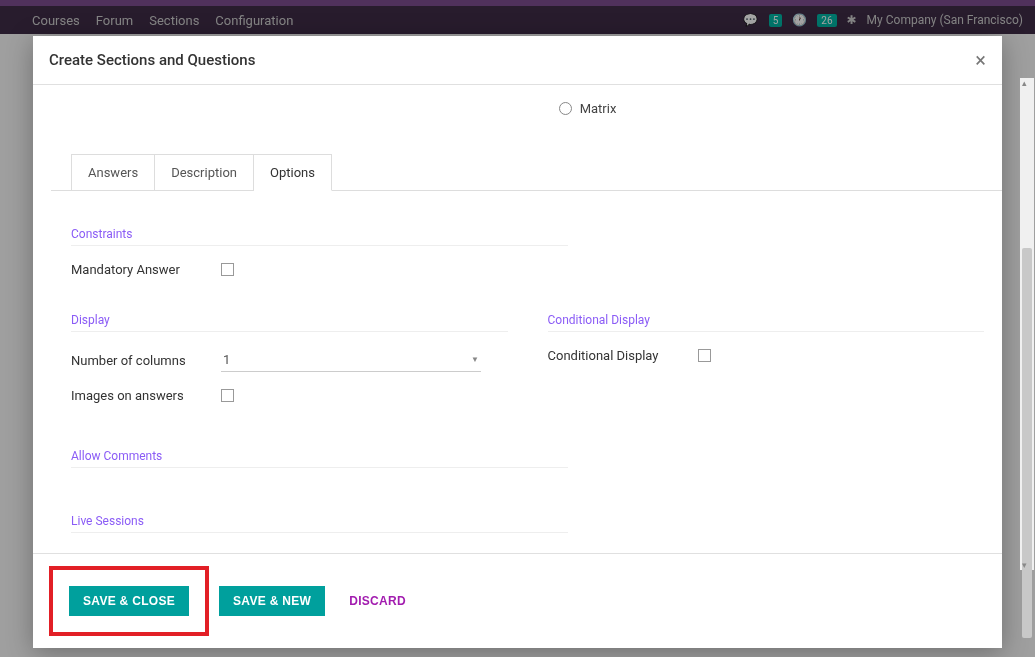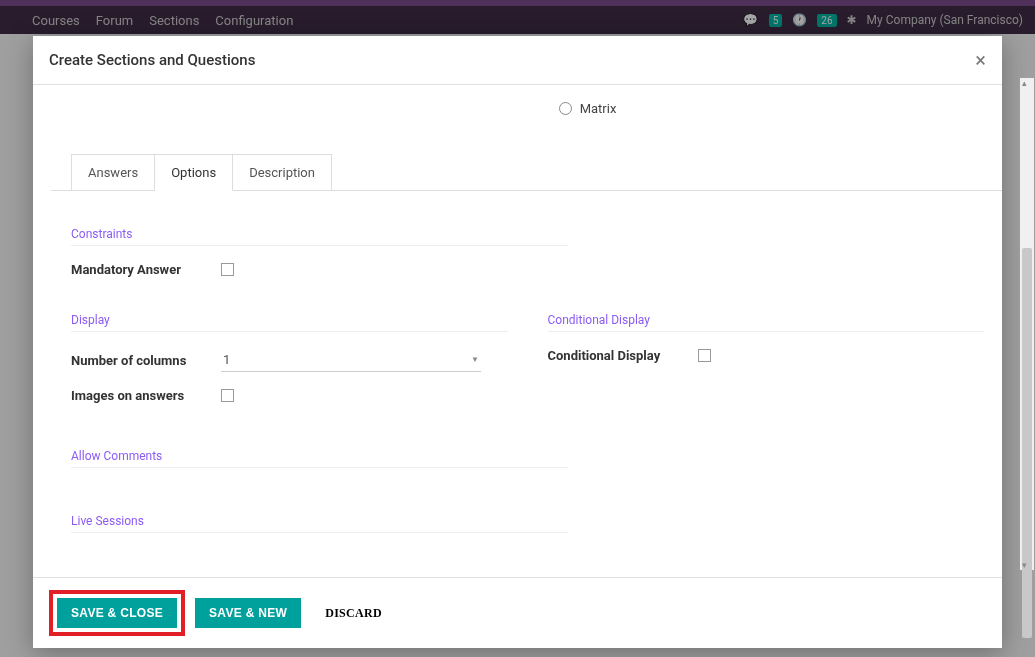--- a/index.html
+++ b/index.html
@@ -154,21 +154,21 @@
 
     .field-row {
       display: flex;
       align-items: center;
       margin-top: 16px;
       gap: 10px;
     }
     .field-label {
       width: 140px;
       color: #333;
-      font-weight: 700;
+      font-weight: 400;
       font-size: 13px;
     }
     .checkbox {
       width: 13px; height: 13px;
       border: 1px solid #999;
       background: white;
       cursor: pointer;
     }
 
     .select-field {
@@ -202,27 +202,26 @@
       font-size: 12px;
       font-weight: 600;
       border: none;
       cursor: pointer;
       text-transform: uppercase;
       letter-spacing: 0.3px;
     }
     .btn-primary { background: #00A09D; color: white; }
     .btn-link {
       background: transparent;
-      color: #000000;
+      color: #a21caf;
       font-weight: 600;
-      font-family: Liberation Serif, serif;
     }
     .btn-highlight {
       border: 4px solid #E21F26;
-      padding: 4px;
+      padding: 16px;
       display: inline-block;
       text-decoration: underline;
     }
 
     .scrollbar-fake {
       position: absolute;
       right: 1px;
       top: 78px;
       width: 14px;
       height: 492px;
@@ -285,22 +284,22 @@
 
       <div class="form-area">
 
         <div class="radio-row">
           <div class="radio-circle"></div>
           <span>Matrix</span>
         </div>
 
         <div class="tabs">
           <div class="tab">Answers</div>
+          <div class="tab">Description</div>
           <div class="tab active" style="position:relative;">Options</div>
-          <div class="tab">Description</div>
         </div>
         <div class="tab-line"></div>
 
         <div class="section-heading">Constraints</div>
         <div class="field-row" style="margin-left:-120px;">
           <div class="field-label">Mandatory Answer</div>
           <div class="checkbox"></div>
         </div>
 
         <div class="row-grid">

